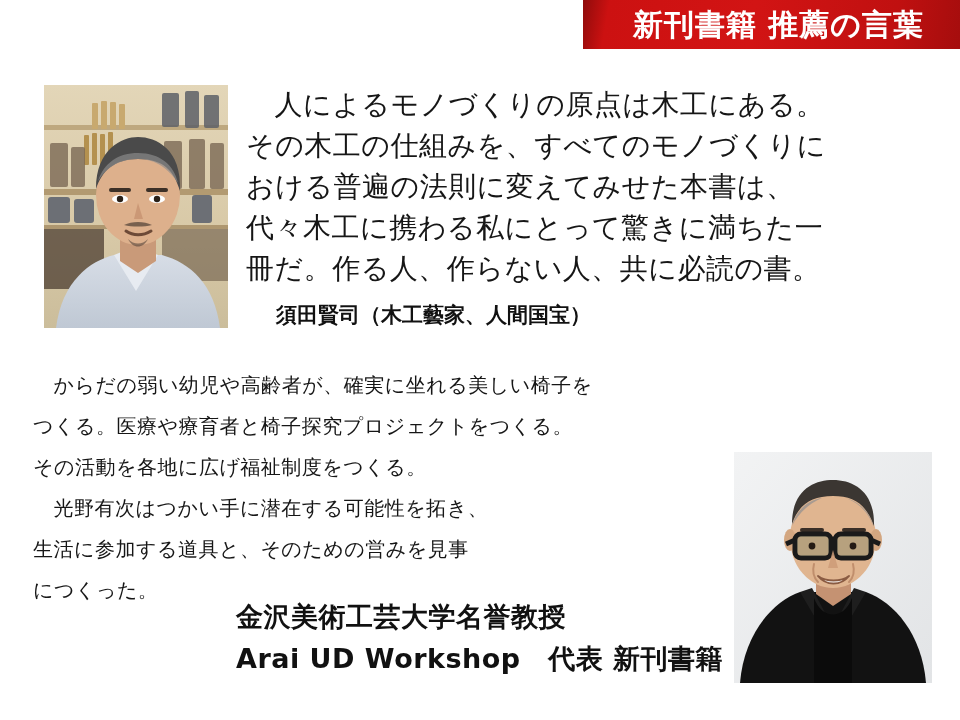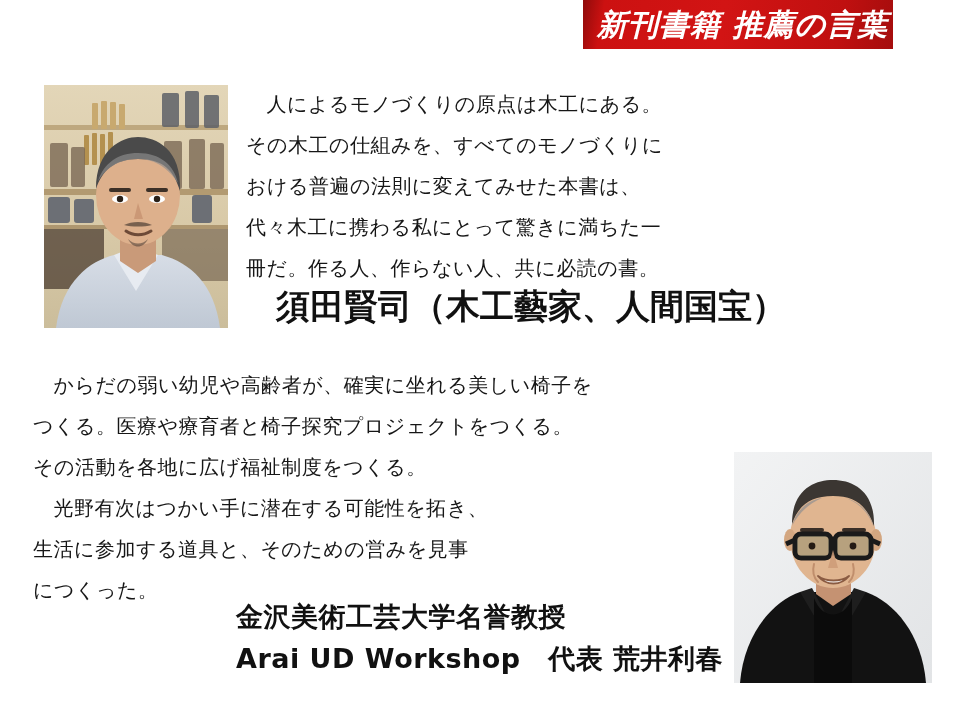--- a/index.html
+++ b/index.html
@@ -14,26 +14,26 @@
     background: #ffffff;
     font-family: "Liberation Serif", "DejaVu Serif", serif;
     position: relative;
   }
 
   
   #banner {
     position: absolute;
     left: 583px;
     top: 0px;
-    width: 310px;
+    width: 377px;
     height: 49px;
     background: linear-gradient(100deg, #8f0b0b 0%, #cc1111 7%, #d21414 45%, #c01010 82%, #a50d0d 100%);
     display: flex;
     align-items: center;
-    font-style: italic;
+    justify-content: center;
   }
   #banner-text {
     color: #ffffff;
     font-family: "DejaVu Sans", "Liberation Sans", sans-serif;
     font-weight: bold;
     font-size: 30px;
     letter-spacing: 1px;
     line-height: 1;
     white-space: nowrap;
     padding-left: 14px;
@@ -63,21 +63,21 @@
   
   .quote {
     position: absolute;
     font-family: "Liberation Serif", "DejaVu Serif", serif;
     color: #161616;
     white-space: pre;
   }
   #quote-one {
     left: 246px;
     top: 84px;
-    font-size: 20px;
+    font-size: 28px;
     line-height: 41px;
     letter-spacing: 0.5px;
   }
   #quote-two {
     left: 33px;
     top: 365px;
     font-size: 20px;
     line-height: 41px;
     letter-spacing: 0.5px;
   }
@@ -85,22 +85,22 @@
   
   .attrib {
     position: absolute;
     font-family: "DejaVu Sans", "Liberation Sans", sans-serif;
     font-weight: bold;
     color: #111111;
     white-space: pre;
   }
   #attrib-suda {
     left: 276px;
-    top: 289px;
-    font-size: 34px;
+    top: 298px;
+    font-size: 21px;
     line-height: 34px;
   }
   #attrib-arai {
     left: 236px;
     top: 596px;
     font-size: 27px;
     line-height: 42px;
     letter-spacing: 0.5px;
   }
 </style>
@@ -197,21 +197,21 @@
 冊だ。作る人、作らない人、共に必読の書。</div>
 <div class="attrib" id="attrib-suda">須田賢司（木工藝家、人間国宝）</div>
 
 <div class="quote" id="quote-two">　からだの弱い幼児や高齢者が、確実に坐れる美しい椅子を
 つくる。医療や療育者と椅子探究プロジェクトをつくる。
 その活動を各地に広げ福祉制度をつくる。
 　光野有次はつかい手に潜在する可能性を拓き、
 生活に参加する道具と、そのための営みを見事
 につくった。</div>
 <div class="attrib" id="attrib-arai">金沢美術工芸大学名誉教授
-Arai UD Workshop　代表 荒井利春</div>
+Arai UD Workshop　代表 新刊書籍</div>
 
 <div class="photo" id="photo-arai" aria-label="荒井利春の顔写真（黒縁眼鏡と黒いジャケットの男性）">
   <svg viewBox="0 0 198 231" preserveAspectRatio="none">
     <defs>
       <linearGradient id="bgGrad2" x1="0" y1="0" x2="1" y2="1">
         <stop offset="0%" stop-color="#f2f3f4"></stop>
         <stop offset="100%" stop-color="#e2e4e6"></stop>
       </linearGradient>
     </defs>
     <rect x="0" y="0" width="198" height="231" fill="url(#bgGrad2)"></rect>

